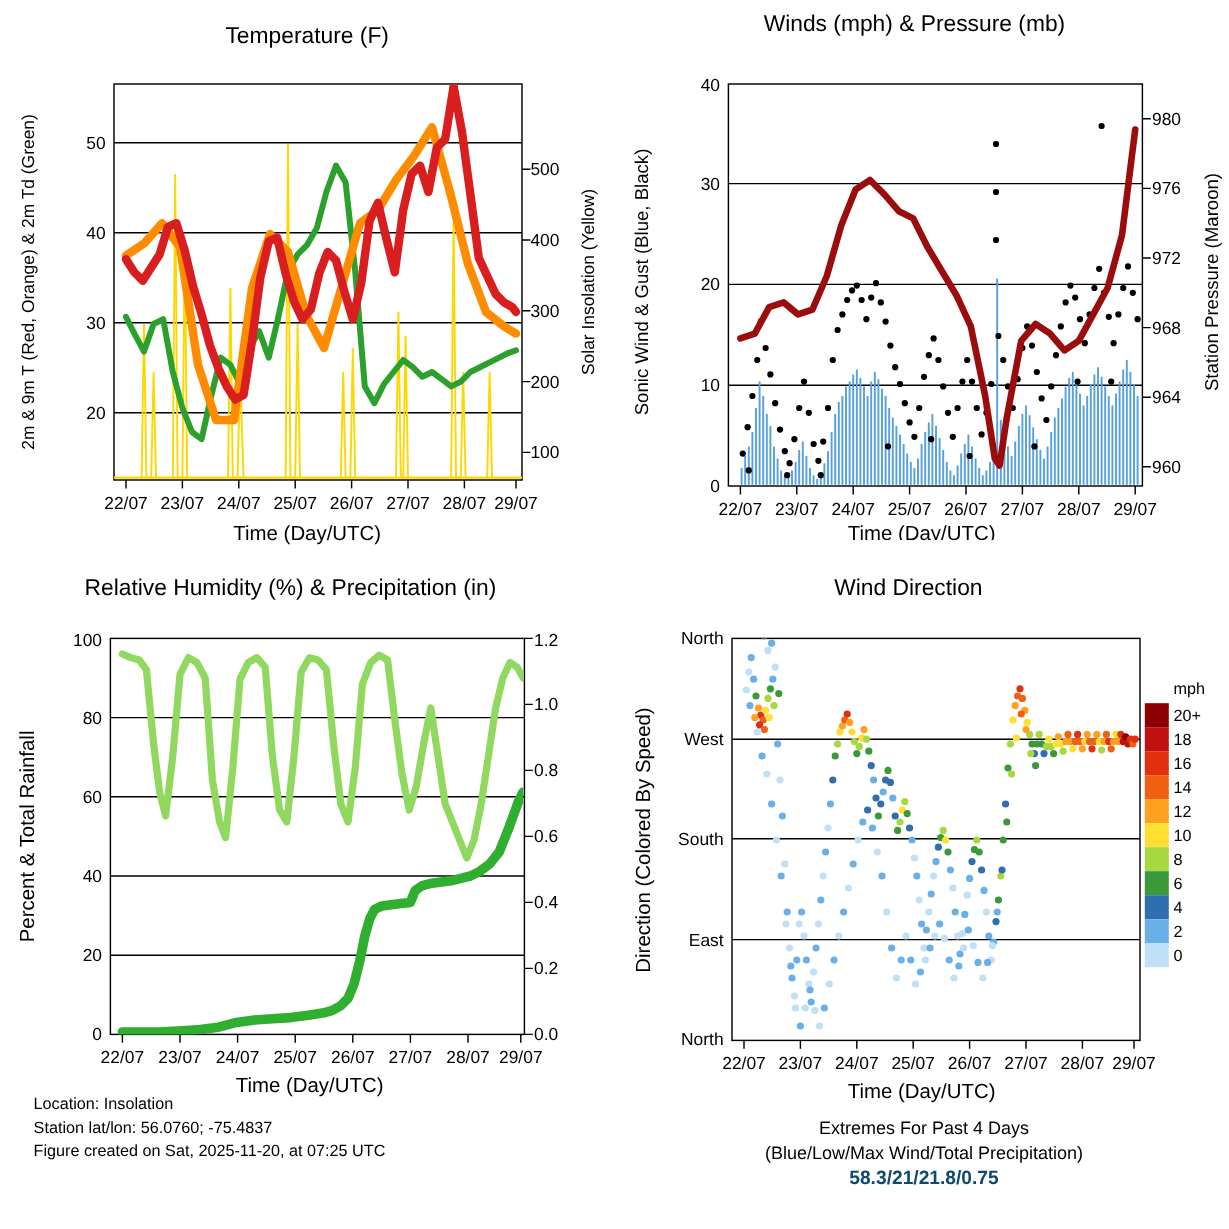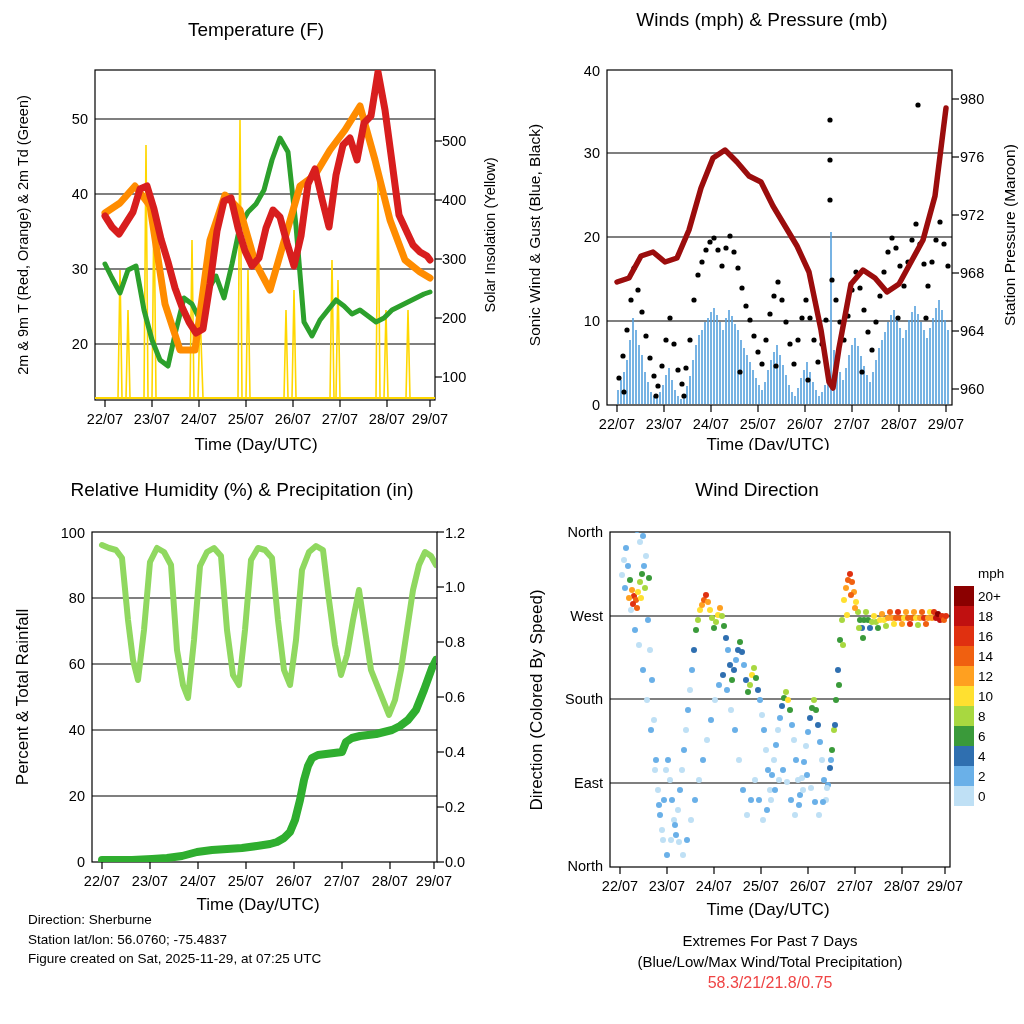--- a/index.html
+++ b/index.html
@@ -3,21 +3,21 @@
 <meta charset="utf-8">
 <style>
   html,body{margin:0;padding:0;background:#ffffff;}
   body{width:1024px;height:1024px;font-family:"Liberation Sans",sans-serif;color:#000;position:relative;overflow:hidden;}
   .panel{position:absolute;}
   svg{display:block;}
   text{font-family:"Liberation Sans",sans-serif;}
   .ticklabel{font-size:14.5px;}
   .footer{position:absolute;left:28px;top:910px;font-size:13.5px;line-height:19.5px;}
   .extremes{position:absolute;left:560px;top:930px;width:420px;text-align:center;font-size:15px;line-height:21px;}
-  .extremes .vals{color:#ef4444;font-weight:normal;font-size:16px;}
+  .extremes .vals{color:#0c4a6e;font-weight:bold;font-size:16px;}
 </style>
 </head>
 <body>
 
 <div class="panel" style="left:0px;top:10px;width:512px;height:450px;">
   <svg width="512" height="450" viewBox="0 0 512 450">
     <text x="256" y="26" text-anchor="middle" font-size="19">Temperature (F)</text>
 
     <g stroke="#000" fill="none" stroke-width="1.2">
       <rect x="95" y="60" width="340" height="330"></rect>
@@ -752,22 +752,22 @@
         <text x="466" y="271">6</text>
         <text x="466" y="291">4</text>
         <text x="466" y="311">2</text>
         <text x="466" y="331">0</text>
       </g>
     </g>
   </svg>
 </div>
 
 <div class="footer">
-  <div>Direction: Sherburne</div>
+  <div>Location: Insolation</div>
   <div>Station lat/lon: 56.0760; -75.4837</div>
-  <div>Figure created on Sat, 2025-11-29, at 07:25 UTC</div>
+  <div>Figure created on Sat, 2025-11-20, at 07:25 UTC</div>
 </div>
 
 <div class="extremes">
-  <div>Extremes For Past 7 Days</div>
+  <div>Extremes For Past 4 Days</div>
   <div>(Blue/Low/Max Wind/Total Precipitation)</div>
   <div class="vals">58.3/21/21.8/0.75</div>
 </div>
 
 </body></html>

